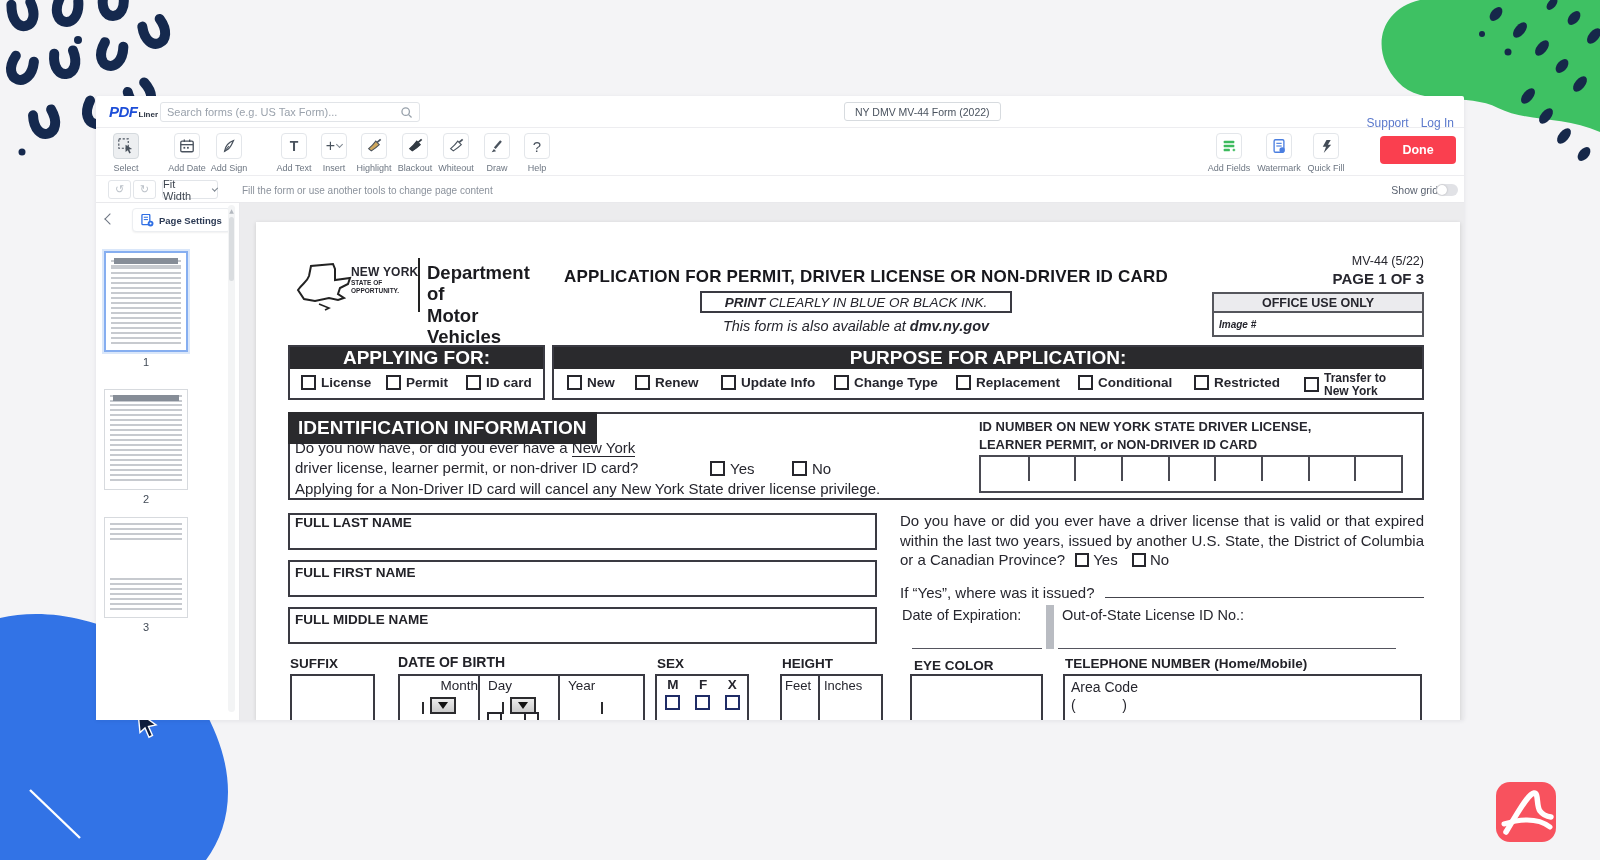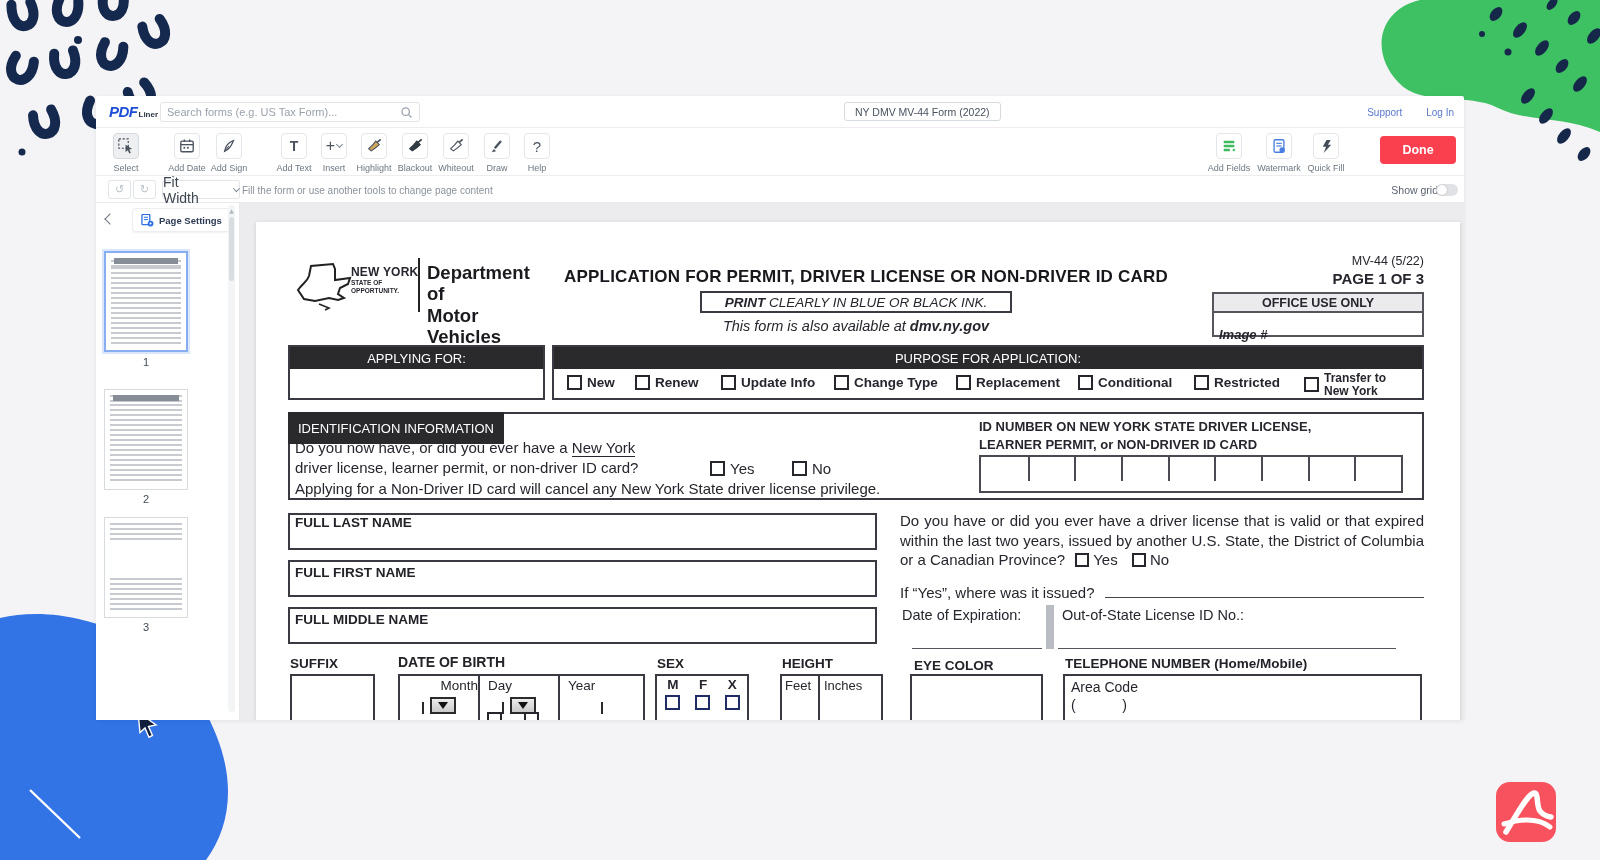--- a/index.html
+++ b/index.html
@@ -13,37 +13,37 @@
   
   .app{position:absolute;left:96px;top:96px;width:1368px;height:624px;background:#fff;border-radius:2px;box-shadow:0 1px 4px rgba(20,30,50,.08);z-index:5}
   .hdr{position:absolute;left:0;top:0;width:100%;height:32px;border-bottom:1px solid #ededf0}
   .logo{position:absolute;left:13px;top:7px;display:flex;align-items:baseline;cursor:pointer}
   .logo .pdf{color:#1d4ed8;font-weight:bold;font-size:15px;font-style:italic;letter-spacing:-.5px}
   .logo .liner{color:#2b3342;font-weight:bold;font-size:8px;margin-left:1px}
   .search{position:absolute;left:64px;top:6px;width:260px;height:20px;border:1px solid #e1e4e8;border-radius:3px;background:#fff;display:flex;align-items:center;padding:0 6px}
   .search input{border:none;outline:none;flex:1;font-size:11px;color:#3c4450;font-family:"Liberation Sans",sans-serif}
   .search input::placeholder{color:#9aa2ac}
   .doc-pill{position:absolute;left:748px;top:6px;height:19px;border:1px solid #d7dbdf;border-radius:3px;background:#fff;padding:3px 10px;font-size:10.5px;color:#49525e}
-  .hdr-links{position:absolute;right:10px;top:11px;font-size:10px;color:#5b79cc;display:flex;gap:24px}
+  .hdr-links{position:absolute;right:10px;top:20px;font-size:12px;color:#5b79cc;display:flex;gap:12px}
   .hdr-links span{cursor:pointer}
   
   .tbar{position:absolute;left:0;top:32px;width:100%;height:48px;border-bottom:1px solid #ededf0}
   .tool{position:absolute;top:5px;width:48px;display:flex;flex-direction:column;align-items:center}
   .tool .box{width:26px;height:26px;border:1px solid #e3e6ea;border-radius:4px;display:flex;align-items:center;justify-content:center;background:#fff;cursor:pointer}
   .tool .box.active{background:#edeff1;border-color:#d5dade}
   .tool .lbl{font-size:9px;color:#6d7682;margin-top:4px;white-space:nowrap}
   .glyph{font-size:14px;color:#4a535e;font-weight:bold;line-height:1}
   .caret{width:5px;height:5px;border-right:1.5px solid #7c858f;border-bottom:1.5px solid #7c858f;transform:rotate(45deg);display:inline-block}
   .done-btn{position:absolute;right:8px;top:8px;width:76px;height:28px;background:#fa3f4f;border:none;border-radius:4px;color:#fff;font-weight:bold;font-size:12.5px;cursor:pointer;font-family:"Liberation Sans",sans-serif}
   
   .sbar{position:absolute;left:0;top:80px;width:100%;height:27px;border-bottom:1px solid #e9e9ec;background:#fff}
   .mini{position:absolute;top:4px;height:19px;border:1px solid #e2e5e9;border-radius:3px;background:#fff;display:flex;align-items:center;justify-content:center;cursor:pointer}
   .undo{left:12px;width:23px}.redo{left:37px;width:23px}
   .mini .g{font-family:"DejaVu Sans",sans-serif;font-size:11px;color:#bcc2c9}
-  .fitw{left:66px;width:78px;gap:20px;font-size:14px;color:#3e4650}
+  .fitw{left:66px;width:56px;gap:20px;font-size:11px;color:#3e4650}
   .hint{position:absolute;left:146px;top:9px;font-size:10px;color:#8b929c}
   .showgrid{position:absolute;right:26px;top:8px;font-size:10.5px;color:#5a6270}
   .toggle{position:absolute;right:0px;top:8px;width:22px;height:12px;border-radius:6px;background:#e1e2e6;cursor:pointer}
   .toggle .knob{position:absolute;left:1px;top:1px;width:10px;height:10px;border-radius:50%;background:#fff;box-shadow:0 0 2px rgba(0,0,0,.25)}
   
   .content{position:absolute;left:0;top:107px;width:100%;height:517px;background:#ececee;overflow:hidden}
   .side{position:absolute;left:0;top:0;width:144px;height:100%;background:#fff;border-right:1px solid #e9e9ec}
   .collapse{position:absolute;left:10px;top:12px;width:8px;height:8px;border-left:1.6px solid #6b7380;border-bottom:1.6px solid #6b7380;transform:rotate(45deg);cursor:pointer}
   .pset{position:absolute;left:36px;top:5px;height:24px;display:flex;align-items:center;gap:5px;background:#fff;border:1px solid #eceef1;border-radius:4px;padding:0 8px;box-shadow:0 1px 2px rgba(0,0,0,.06);cursor:pointer}
   .pset span{font-size:9.5px;font-weight:bold;color:#2c3a54}
@@ -57,21 +57,21 @@
   .stripes3{width:100%;height:100%;
     background-image:linear-gradient(#fff,#fff),repeating-linear-gradient(180deg,#c7cacf 0 2px,#fff 2px 5px);
     background-size:100% 42%,100% 100%;background-position:0 34%,0 0;background-repeat:no-repeat,repeat}
   .pg-num{position:absolute;font-size:11px;color:#3e4document650;color:#414a56;width:84px;text-align:center;left:8px}
   .sscroll{position:absolute;right:4px;top:2px;width:7px;height:98%;background:#f3f4f5;border-radius:4px}
   .sscroll .up{position:absolute;left:0px;top:2px;font-size:6px;color:#b3b8bf;width:7px;text-align:center;font-family:"DejaVu Sans",sans-serif}
   .sscroll .th{position:absolute;left:1px;top:12px;width:5px;height:64px;border-radius:3px;background:#dadde0}
   
   .doc{position:absolute;left:160px;top:19px;width:1204px;height:498px;background:#fff;box-shadow:0 1px 4px rgba(0,0,0,.14);overflow:hidden;color:#26262e}
   .b2{border:2px solid #3a3a42}
-  .dark-h{background:#2a2a2d;color:#fff;font-weight:normal;font-size:13px;display:flex;align-items:center;justify-content:center}
+  .dark-h{background:#2a2a2d;color:#fff;font-weight:bold;font-size:19px;display:flex;align-items:center;justify-content:center}
   .cb{width:15px;height:15px;border:2px solid #26262c;background:#fff;display:inline-block;flex:none;cursor:pointer}
   .opt{position:absolute;display:flex;align-items:center;gap:5px;font-weight:bold;font-size:13.5px;white-space:nowrap}
   .flabel{position:absolute;font-weight:bold;font-size:13.5px;color:#222228}
   .gbar{background:#b9bcc2;width:4px;height:100%;flex:none}
   .dd-btn{width:26px;height:17px;border:2px solid #2b2b2e;background:linear-gradient(#ececec,#cbcbcb);display:flex;align-items:center;justify-content:center;cursor:pointer}
   .dd-btn i{width:0;height:0;border-left:5px solid transparent;border-right:5px solid transparent;border-top:7px solid #111}
   .tick{width:2px;height:12px;background:#2b2b2e}
 </style>
 </head>
 <body>
@@ -352,25 +352,39 @@
           <span style="white-space:pre"> CLEARLY IN BLUE OR BLACK INK.</span>
       </div>
       <div class="abs" style="left:394px;top:96px;width:412px;text-align:center;font-size:14.5px;font-style:italic">
         <span style="white-space:pre">This form is also available at </span><span style="font-weight:bold">dmv.ny.gov</span>
       </div>
 
       <div class="abs" style="left:1000px;top:32px;width:168px;text-align:right;font-size:12.5px">MV-44 (5/22)</div>
       <div class="abs" style="left:1000px;top:48px;width:168px;text-align:right;font-size:15px;font-weight:bold">PAGE 1 OF 3</div>
       <div class="abs" style="left:956px;top:70px;width:212px;height:45px;border:2px solid #55565c">
         <div style="height:19px;background:#ebebee;border-bottom:2px solid #55565c;display:flex;align-items:center;justify-content:center;font-size:12.5px;font-weight:bold">OFFICE USE ONLY</div>
-        <div style="padding:14px 5px;font-size:13px;font-weight:bold;font-style:italic">Image #</div>
+        <div style="padding:6px 5px;font-size:10px;font-weight:bold;font-style:italic">Image #</div>
       </div>
 
       <div class="abs b2" style="left:32px;top:123px;width:257px;height:55px">
         <div class="dark-h" style="height:22px">APPLYING FOR:</div>
+        <div style="position:relative;height:29px">
+          <label class="opt" style="left:11px;top:6px">
+              <span class="cb"></span>
+              <span>License</span>
+            </label>
+          <label class="opt" style="left:96px;top:6px">
+              <span class="cb"></span>
+              <span>Permit</span>
+            </label>
+          <label class="opt" style="left:176px;top:6px">
+              <span class="cb"></span>
+              <span>ID card</span>
+            </label>
+        </div>
       </div>
 
       <div class="abs b2" style="left:296px;top:123px;width:872px;height:55px">
         <div class="dark-h" style="height:22px">PURPOSE FOR APPLICATION:</div>
         <div style="position:relative;height:29px">
           <label class="opt" style="left:13px;top:6px">
               <span class="cb"></span>
               <span>New</span>
             </label>
           <label class="opt" style="left:81px;top:6px">

